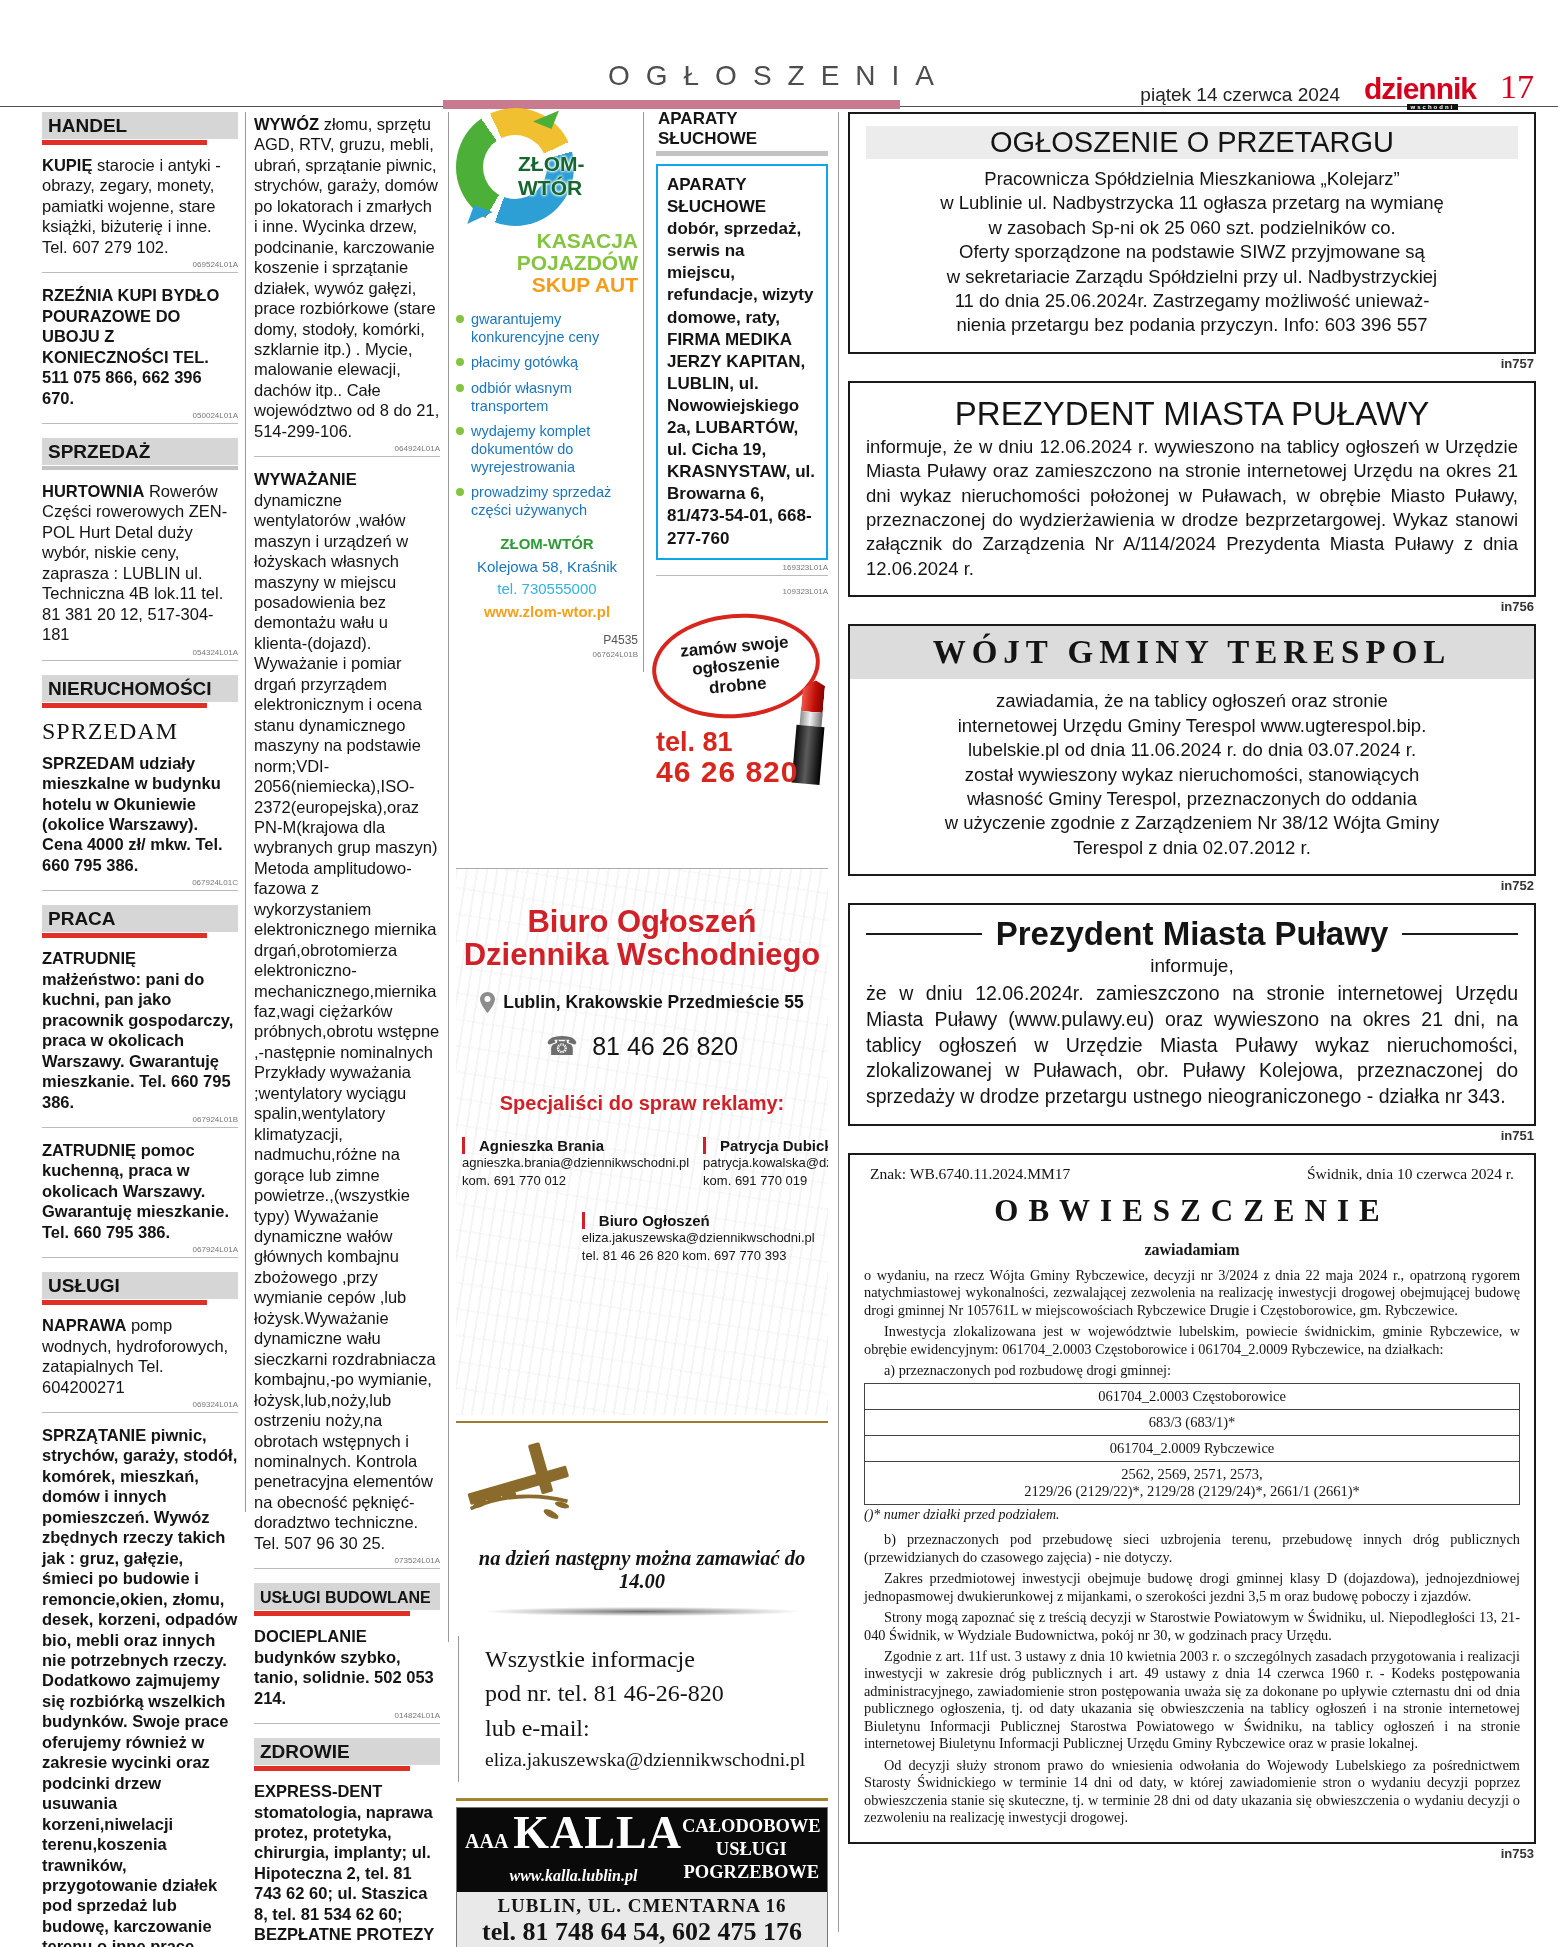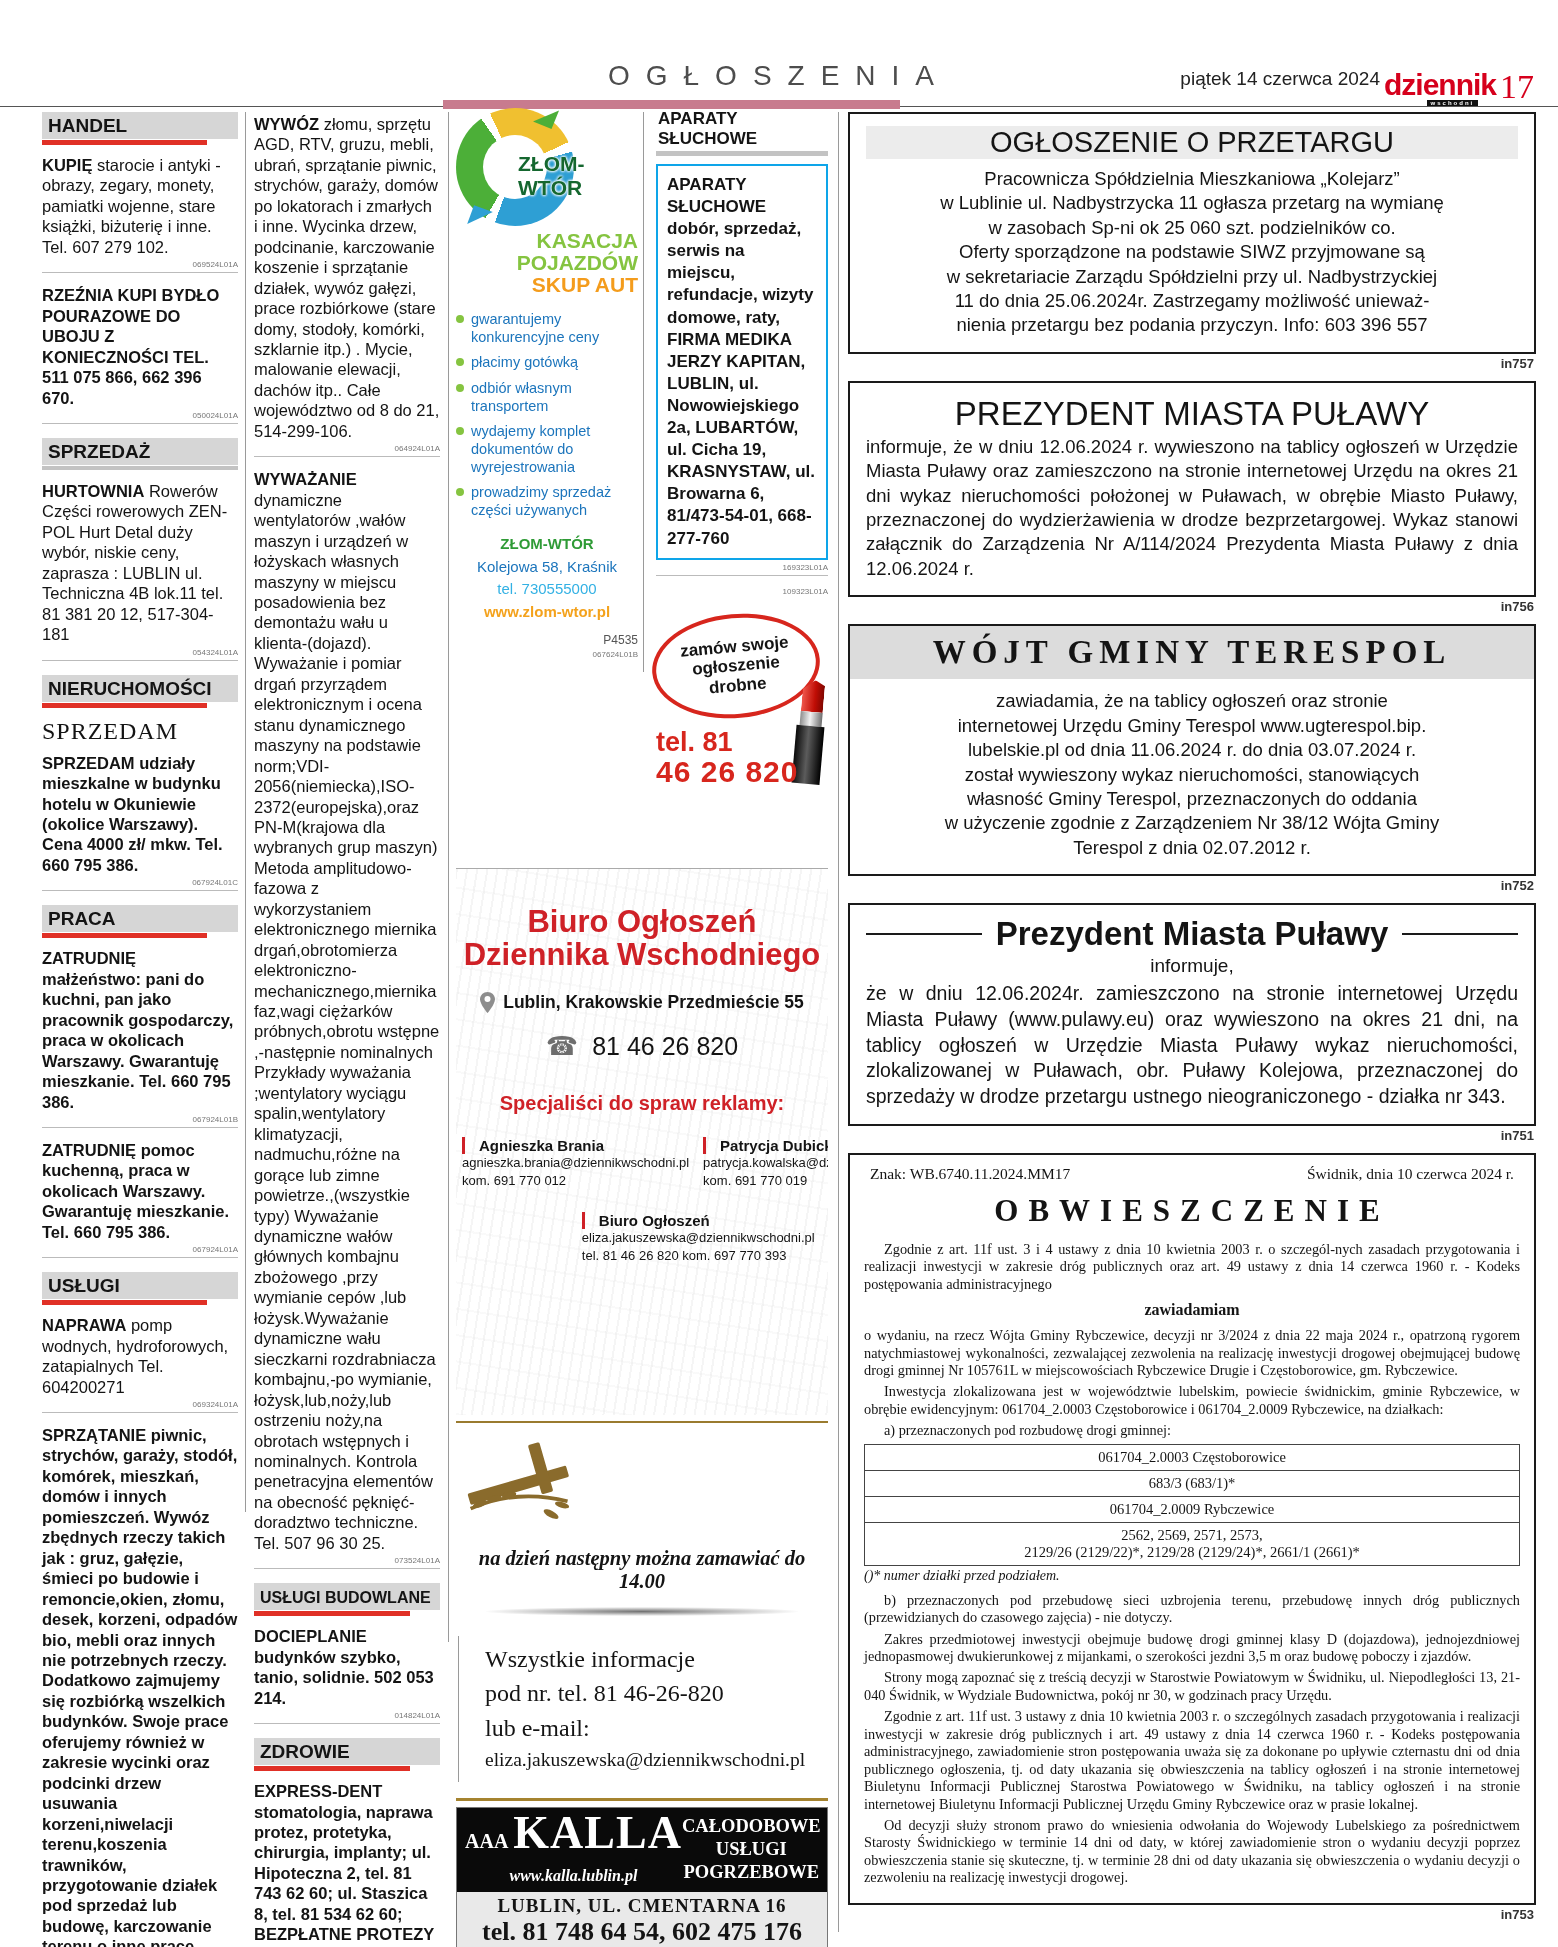--- a/index.html
+++ b/index.html
@@ -3,21 +3,21 @@
 <meta charset="utf-8">
 <style>
   html,body{margin:0;padding:0;background:#fff;}
   #page{position:relative;width:1558px;height:1947px;background:#fff;overflow:hidden;
         font-family:"Liberation Sans",sans-serif;color:#141414;}
   
   .hline{position:absolute;left:0;top:106px;width:1558px;height:1px;background:#555;}
   .pinkbar{position:absolute;left:443px;top:100px;width:457px;height:9px;background:#c87b8e;}
   .ogl-title{position:absolute;left:0;top:60px;width:1558px;text-align:center;
              font-size:28px;letter-spacing:16px;color:#4d4d4d;font-weight:400;}
-  .hdr-right{position:absolute;right:24px;top:68px;display:flex;align-items:flex-start;gap:4px;}
+  .hdr-right{position:absolute;right:24px;top:68px;display:flex;align-items:flex-end;gap:24px;}
   .hdr-date{font-size:19px;color:#222;}
   .dziennik{color:#d6001c;font-weight:bold;font-size:30px;letter-spacing:-1px;position:relative;}
   .dziennik .sub{position:absolute;left:38%;bottom:-4px;background:#111;color:#fff;
                  font-size:6px;letter-spacing:2px;padding:0 4px;font-weight:bold;}
   .pageno{color:#d6001c;font-family:"Liberation Serif",serif;font-size:34px;}
   
   .vline{position:absolute;width:1px;background:#9a9a9a;}
   
   .c1{position:absolute;left:42px;top:112px;width:196px;}
   .c2{position:absolute;left:254px;top:112px;width:186px;}
@@ -417,21 +417,20 @@
       <div class="nbody just" style="font-size:19.5px;">że w dniu 12.06.2024r. zamieszczono na stronie internetowej Urzędu Miasta Puławy (www.pulawy.eu) oraz wywieszono na okres 21 dni, na tablicy ogłoszeń w Urzędzie Miasta Puławy wykaz nieruchomości, zlokalizowanej w Puławach, obr. Puławy Kolejowa, przeznaczonej do sprzedaży w drodze przetargu ustnego nieograniczonego - działka nr 343.</div>
     </div>
     <div class="ref">in751</div>
 
     <div class="obox">
       <div class="oznak">
         <span>Znak: WB.6740.11.2024.MM17</span>
         <span>Świdnik, dnia 10 czerwca 2024 r.</span>
       </div>
       <div class="otitle">OBWIESZCZENIE</div>
-      <p class="op ind">Zgodnie z art. 11f ust. 3 i 4 ustawy z dnia 10 kwietnia 2003 r. o szczegól-nych zasadach przygotowania i realizacji inwestycji w zakresie dróg publicznych oraz art. 49 ustawy z dnia 14 czerwca 1960 r. - Kodeks postępowania administracyjnego</p>
       <div class="ozaw">zawiadamiam</div>
       <p class="op">o wydaniu, na rzecz Wójta Gminy Rybczewice, decyzji nr 3/2024 z dnia 22 maja 2024 r., opatrzoną rygorem natychmiastowej wykonalności, zezwalającej zezwolenia na realizację inwestycji drogowej obejmującej budowę drogi gminnej Nr 105761L w miejscowościach Rybczewice Drugie i Częstoborowice, gm. Rybczewice.</p>
       <p class="op ind">Inwestycja zlokalizowana jest w województwie lubelskim, powiecie świdnickim, gminie Rybczewice, w obrębie ewidencyjnym: 061704_2.0003 Częstoborowice i 061704_2.0009 Rybczewice, na działkach:</p>
       <p class="op ind" style="margin-bottom:2px;">a) przeznaczonych pod rozbudowę drogi gminnej:</p>
       <table class="otable">
         <tbody>
           <tr>
               <td>061704_2.0003 Częstoborowice</td>
             </tr>
           <tr>

